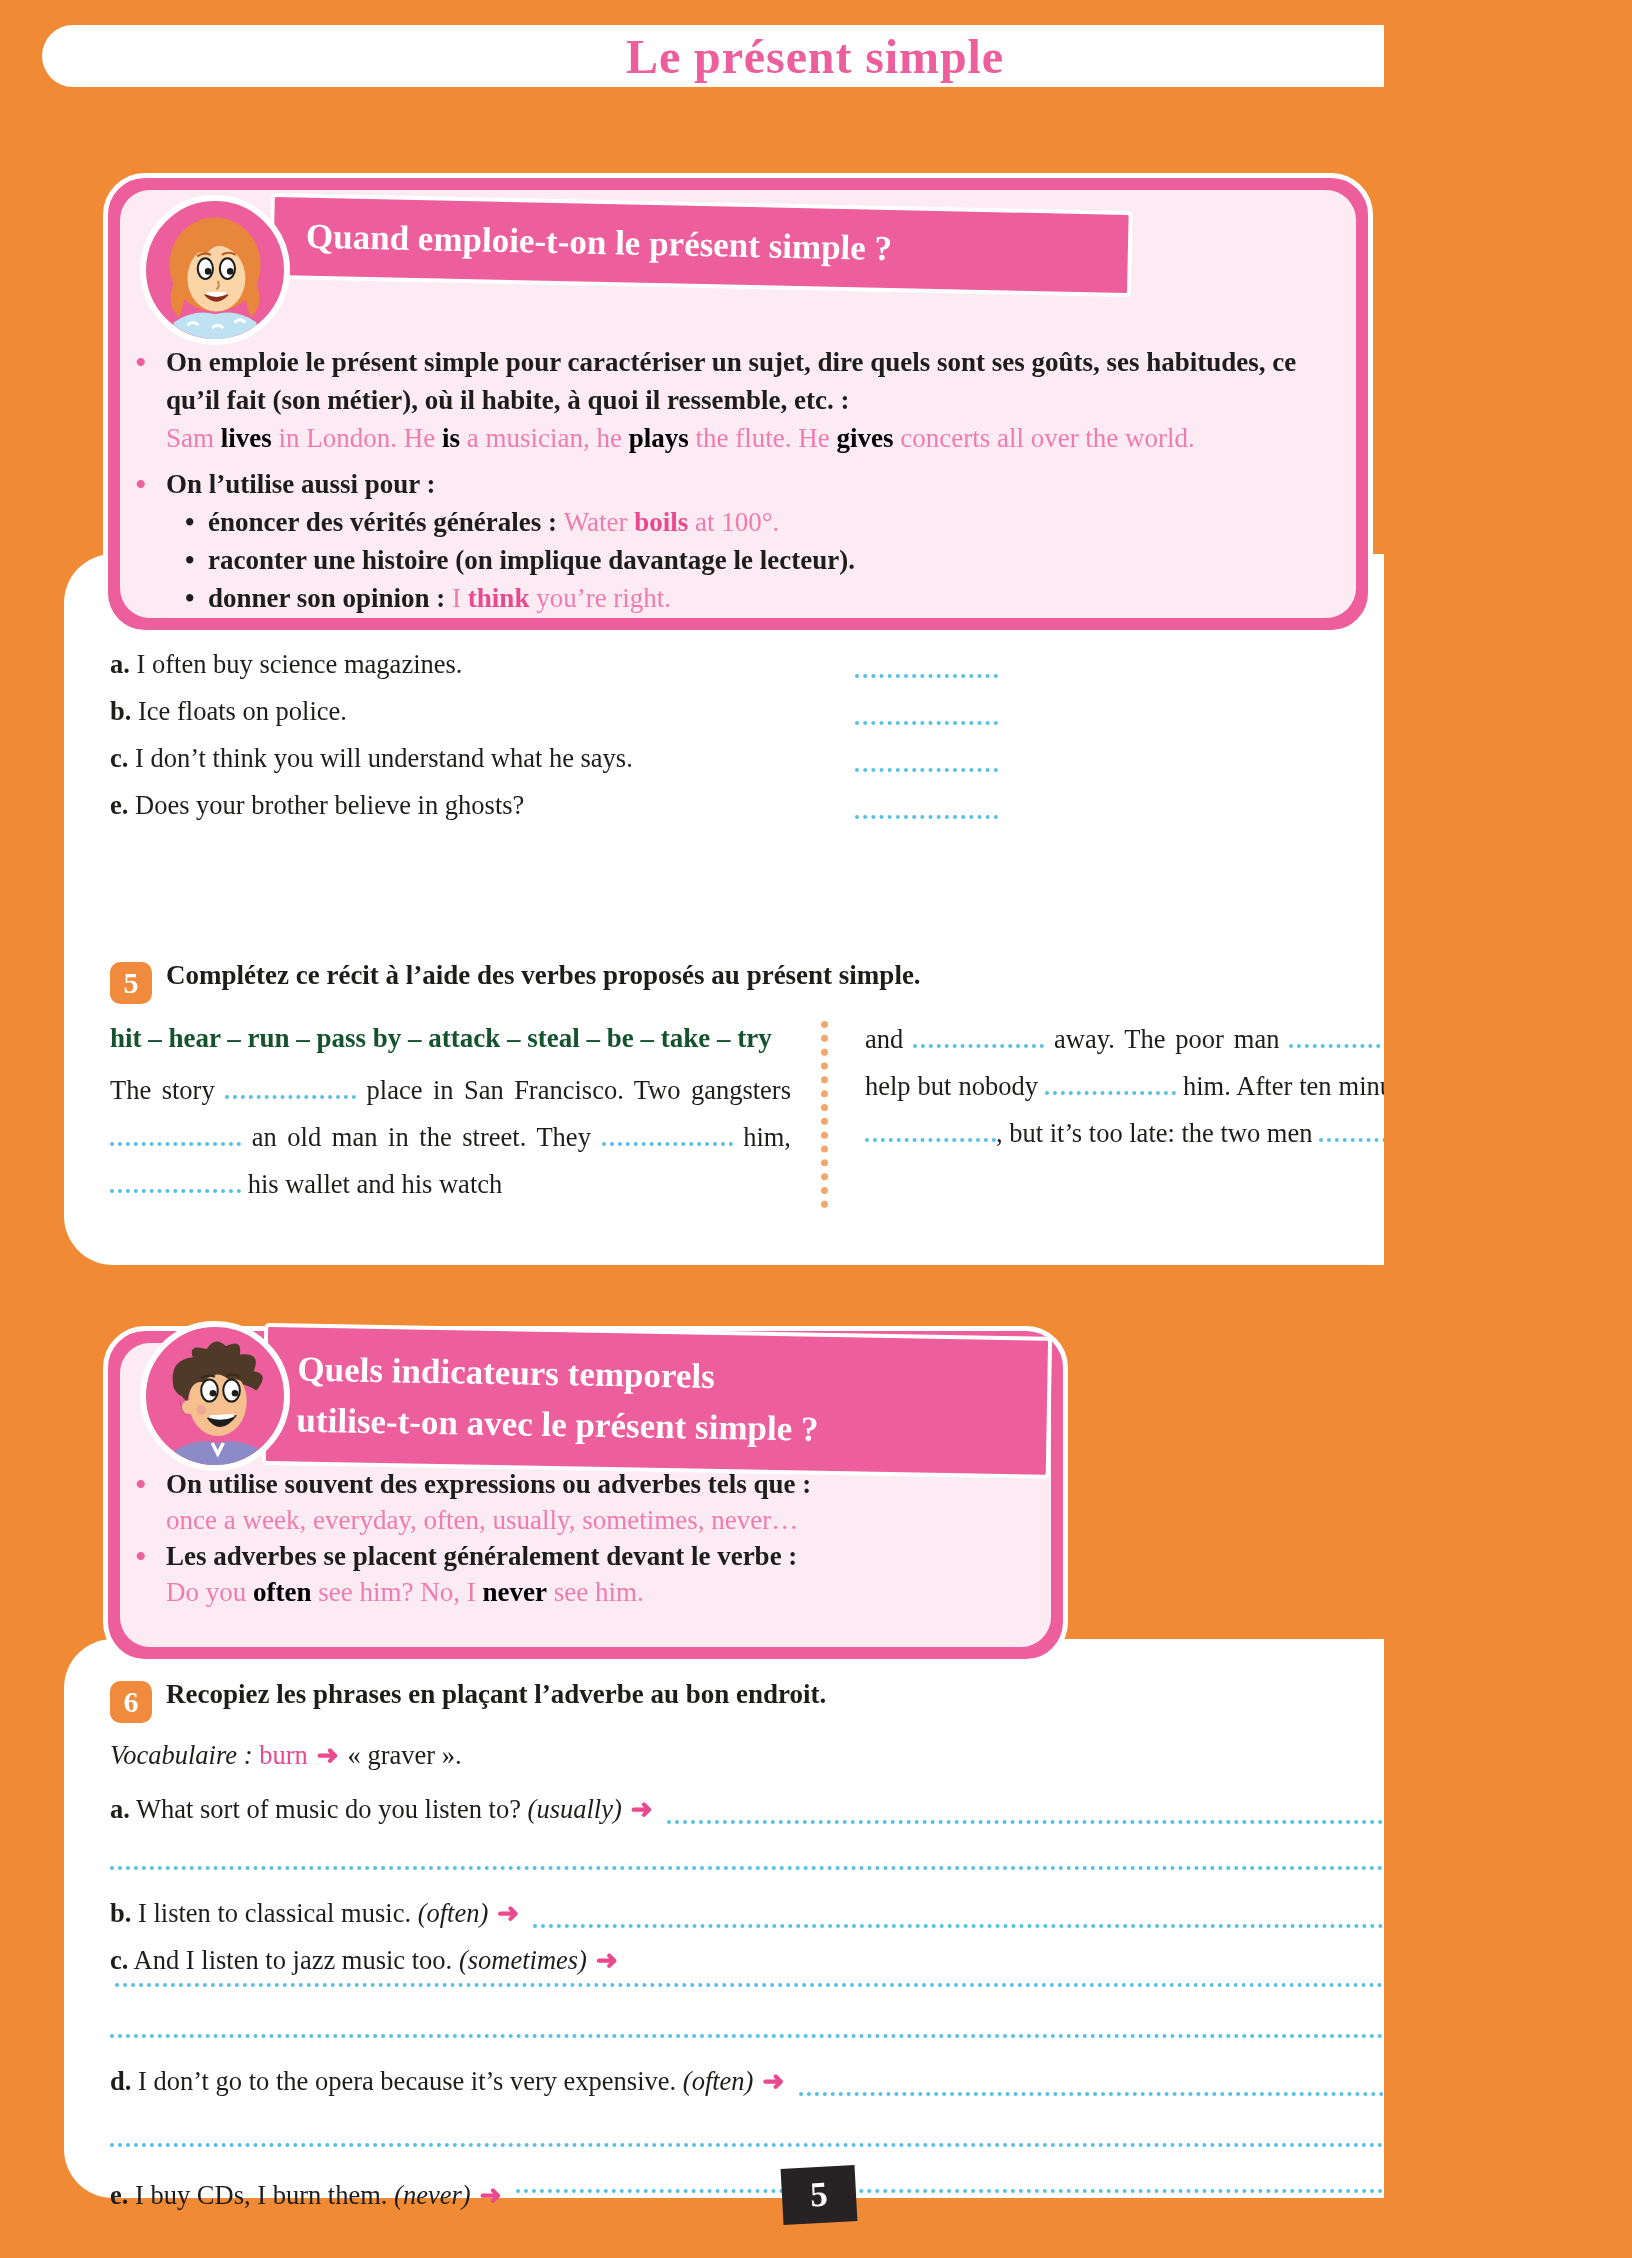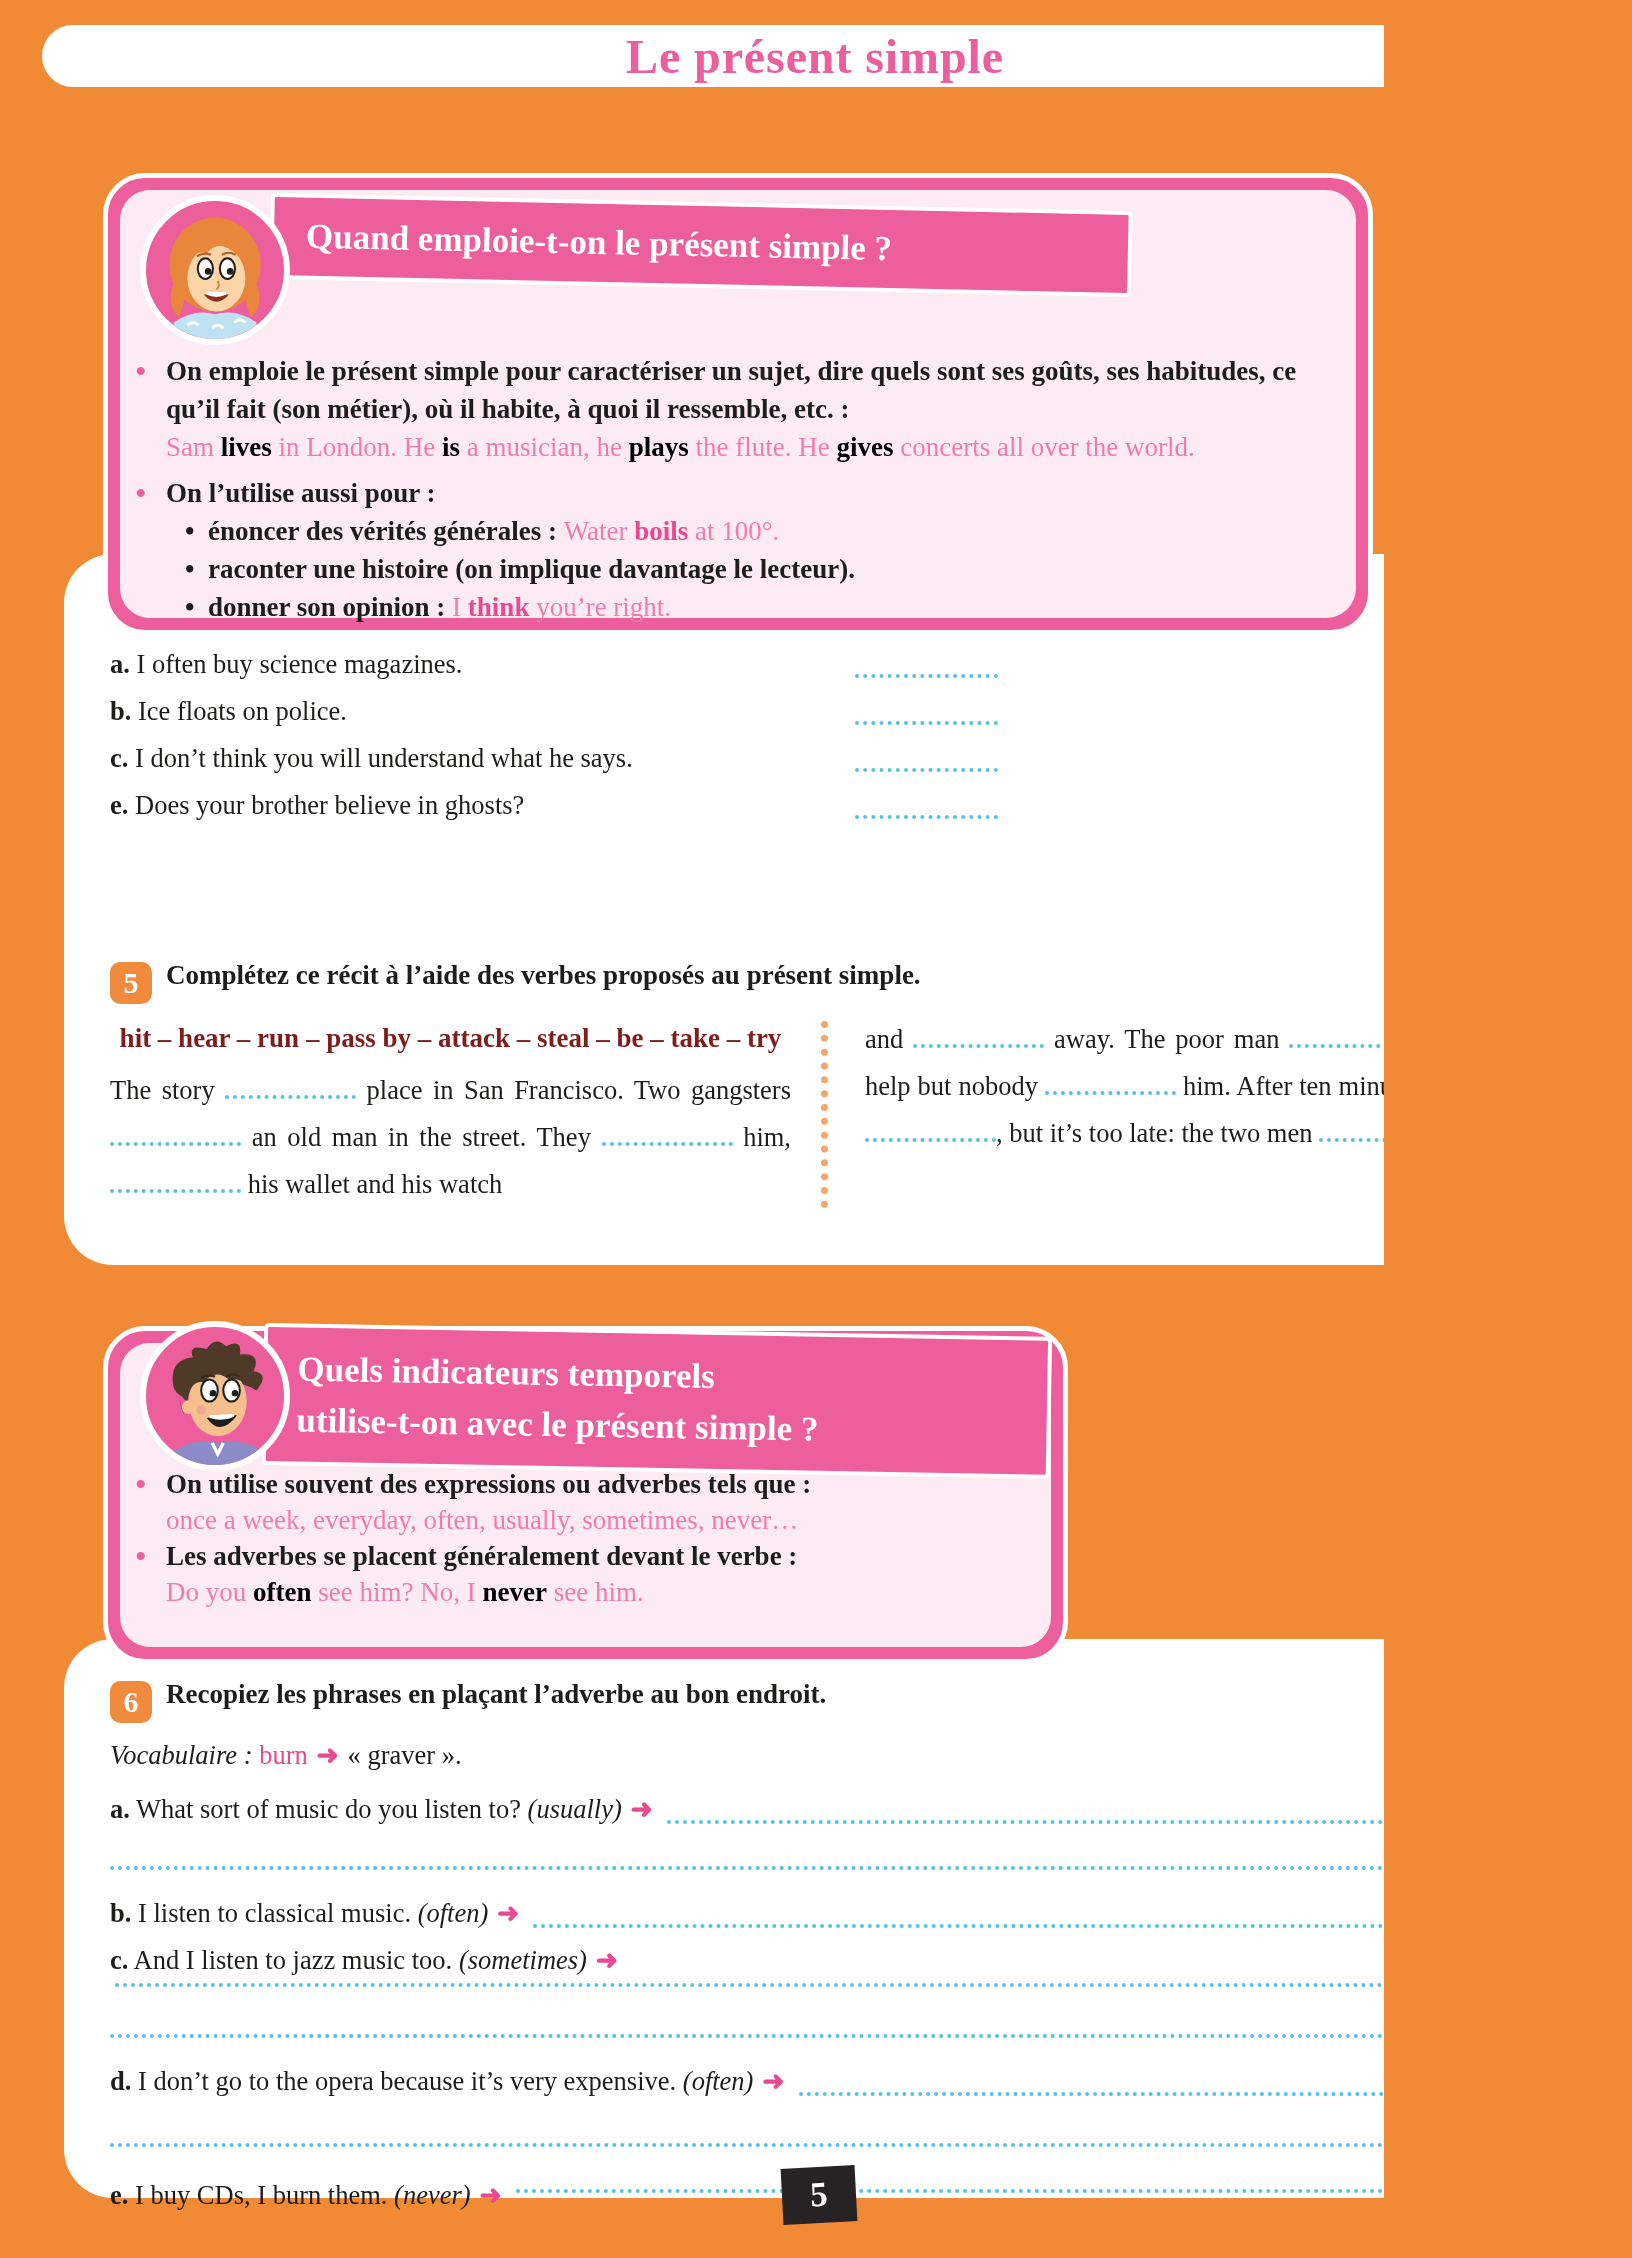--- a/index.html
+++ b/index.html
@@ -31,21 +31,21 @@
   #banner2{left:263px;top:1323px;width:750px;height:134px;transform:rotate(1deg);transform-origin:left center;
            padding-left:30px;font-size:35px;line-height:51px;}
   
   .avatar{position:absolute;width:138px;height:138px;border-radius:50%;background:#EC5E9C;
           border:6.2px solid #fff;z-index:4;overflow:hidden;}
   #avatar1{left:140px;top:195px;}
   #avatar2{left:140px;top:1321px;}
   .avatar svg{width:100%;height:100%;display:block;}
   
   .rulebox{position:absolute;z-index:3;font-size:27px;}
-  #rules1{left:132px;top:352px;width:1191px;line-height:38px;}
+  #rules1{left:132px;top:343px;width:1191px;line-height:38px;}
   #rules2{left:132px;top:1466px;width:882px;line-height:36px;}
   .rulebox p{margin:0;position:relative;}
   .b-main{font-weight:bold;padding-left:34px;}
   .b-main::before{content:"\2022";position:absolute;left:3.5px;top:0;color:#EC5E9C;font-size:30px;}
   .pinkline{padding-left:34px;color:#F07CAE;}
   .pinkline b{color:#000000;}
   .sub{font-weight:bold;padding-left:76px;}
   .sub::before{content:"\2022";position:absolute;left:53px;top:0;color:#1D1D1B;}
   .pinkpart{font-weight:normal;color:#F07CAE;}
   .pinkpart b{color:#E9498F;font-weight:bold;}
@@ -60,21 +60,21 @@
          font-size:30px;font-weight:bold;text-align:center;line-height:42px;margin-right:14px;
          vertical-align:-8.8px;}
   .row4{position:relative;font-size:26.5px;line-height:46px;margin-top:0.9px;}
   .row4.first{margin-top:23px;}
   .row4 b{font-weight:bold;}
   .blank4{position:absolute;left:745px;bottom:8.8px;width:143px;height:0;
           border-bottom:4.4px dotted #56C1E4;}
   
   .cols{display:flex;margin-top:12.4px;}
   .col-left{width:681px;}
-  .verbs{color:#7f1d1d;font-weight:bold;font-size:27px;line-height:44px;text-align:center;}
+  .verbs{color:#14532d;font-weight:bold;font-size:27px;line-height:44px;}
   .story{font-size:26.5px;line-height:47px;text-align:justify;margin-top:7px;}
   .vdivider{border-left:7px dotted #F3A76B;margin:5.3px 37px 0 30px;}
   .col-right{flex:1;font-size:26.5px;line-height:47px;text-align:justify;}
   .iblank{display:inline-block;width:131px;height:16px;border-bottom:4.4px dotted #56C1E4;}
   
   .vocab{font-size:26.5px;margin-top:14px;line-height:37px;}
   .vocab .vlabel{font-style:italic;}
   .pinkword{color:#E9498F;}
   .arrow{color:#E9498F;font-weight:bold;margin:0 8.8px;}
   .row6{display:flex;font-size:26.5px;line-height:46px;margin-top:19.4px;}

